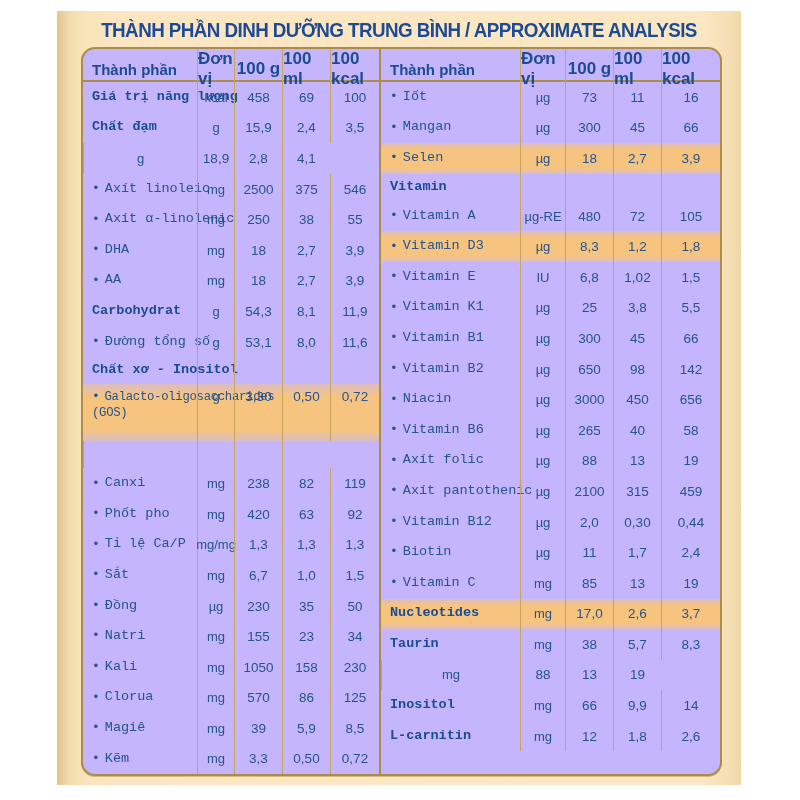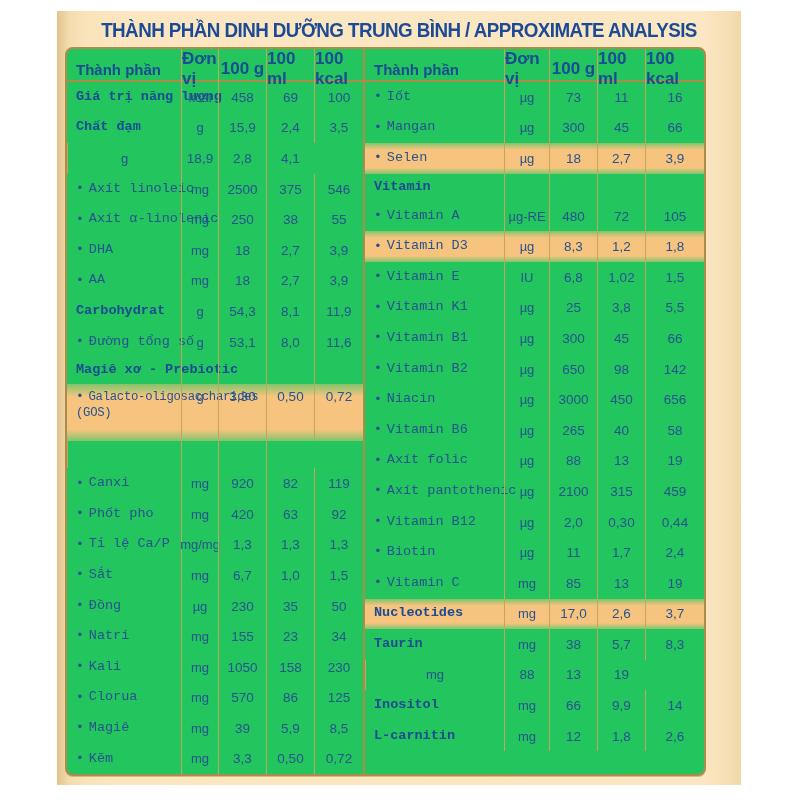--- a/index.html
+++ b/index.html
@@ -15,23 +15,23 @@
       linear-gradient(90deg,#e2c38e 0px,#f3dcae 12px,#f9e3ba 28px,#fbe6c1 60px,
                       #fbe7c3 calc(100% - 40px),#f5deb3 calc(100% - 10px),#efd7a8 100%);
   }
   .title{
     position:absolute;left:57px;top:15px;width:684px;height:30px;
     display:flex;align-items:center;justify-content:center;
     color:#1d4a94;font-weight:700;font-size:20px;letter-spacing:-0.6px;
     transform:scaleX(0.94);white-space:nowrap;
   }
   .ntable{
-    position:absolute;left:65px;top:47px;width:641px;height:729px;
-    border:2px solid #ab8d49;border-radius:8px;
-    background:#22c55e;
+    position:absolute;left:81px;top:47px;width:641px;height:729px;
+    border:2px solid #ab8d49;border-radius:14px;
+    background:#c4b5fd;
     box-shadow:0 1px 0 rgba(171,141,73,.5);
     display:flex;flex-direction:row;overflow:hidden;box-sizing:border-box;
   }
   .half{display:flex;flex-direction:column;box-sizing:border-box;}
   .half-left{width:296px;}
   .half-right{flex:1;border-left:2px solid #ab8d49;}
   .row{display:grid;height:30.6px;align-items:center;box-sizing:border-box;flex:none;}
   .half-left .row{grid-template-columns:114px 37px 48px 48px 1fr;}
   .half-right .row{grid-template-columns:139px 45px 48px 48px 1fr;}
   .row.header{height:33px;border-bottom:2px solid #ab8d49;}
@@ -167,21 +167,21 @@
           </span>
         </div>
         <div class="cell vline unit">g</div>
         <div class="cell vline">53,1</div>
         <div class="cell vline">8,0</div>
         <div class="cell vline">11,6</div>
       </div>
       <div class="row bold section">
         <div class="cell lab">
           <span class="labline">
-            <span>Magiê xơ - Prebiotic</span>
+            <span>Chất xơ - Inositol</span>
           </span>
         </div>
         <div class="cell vline unit"></div>
         <div class="cell vline"></div>
         <div class="cell vline"></div>
         <div class="cell vline"></div>
       </div>
       <div class="row hl tall small">
         <div class="cell lab">
           <span class="labline">
@@ -202,21 +202,21 @@
         <div class="cell vline"></div>
       </div>
       <div class="row">
         <div class="cell lab">
           <span class="labline">
             <span class="bullet">•</span>
             <span>Canxi</span>
           </span>
         </div>
         <div class="cell vline unit">mg</div>
-        <div class="cell vline">920</div>
+        <div class="cell vline">238</div>
         <div class="cell vline">82</div>
         <div class="cell vline">119</div>
       </div>
       <div class="row">
         <div class="cell lab">
           <span class="labline">
             <span class="bullet">•</span>
             <span>Phốt pho</span>
           </span>
         </div>

